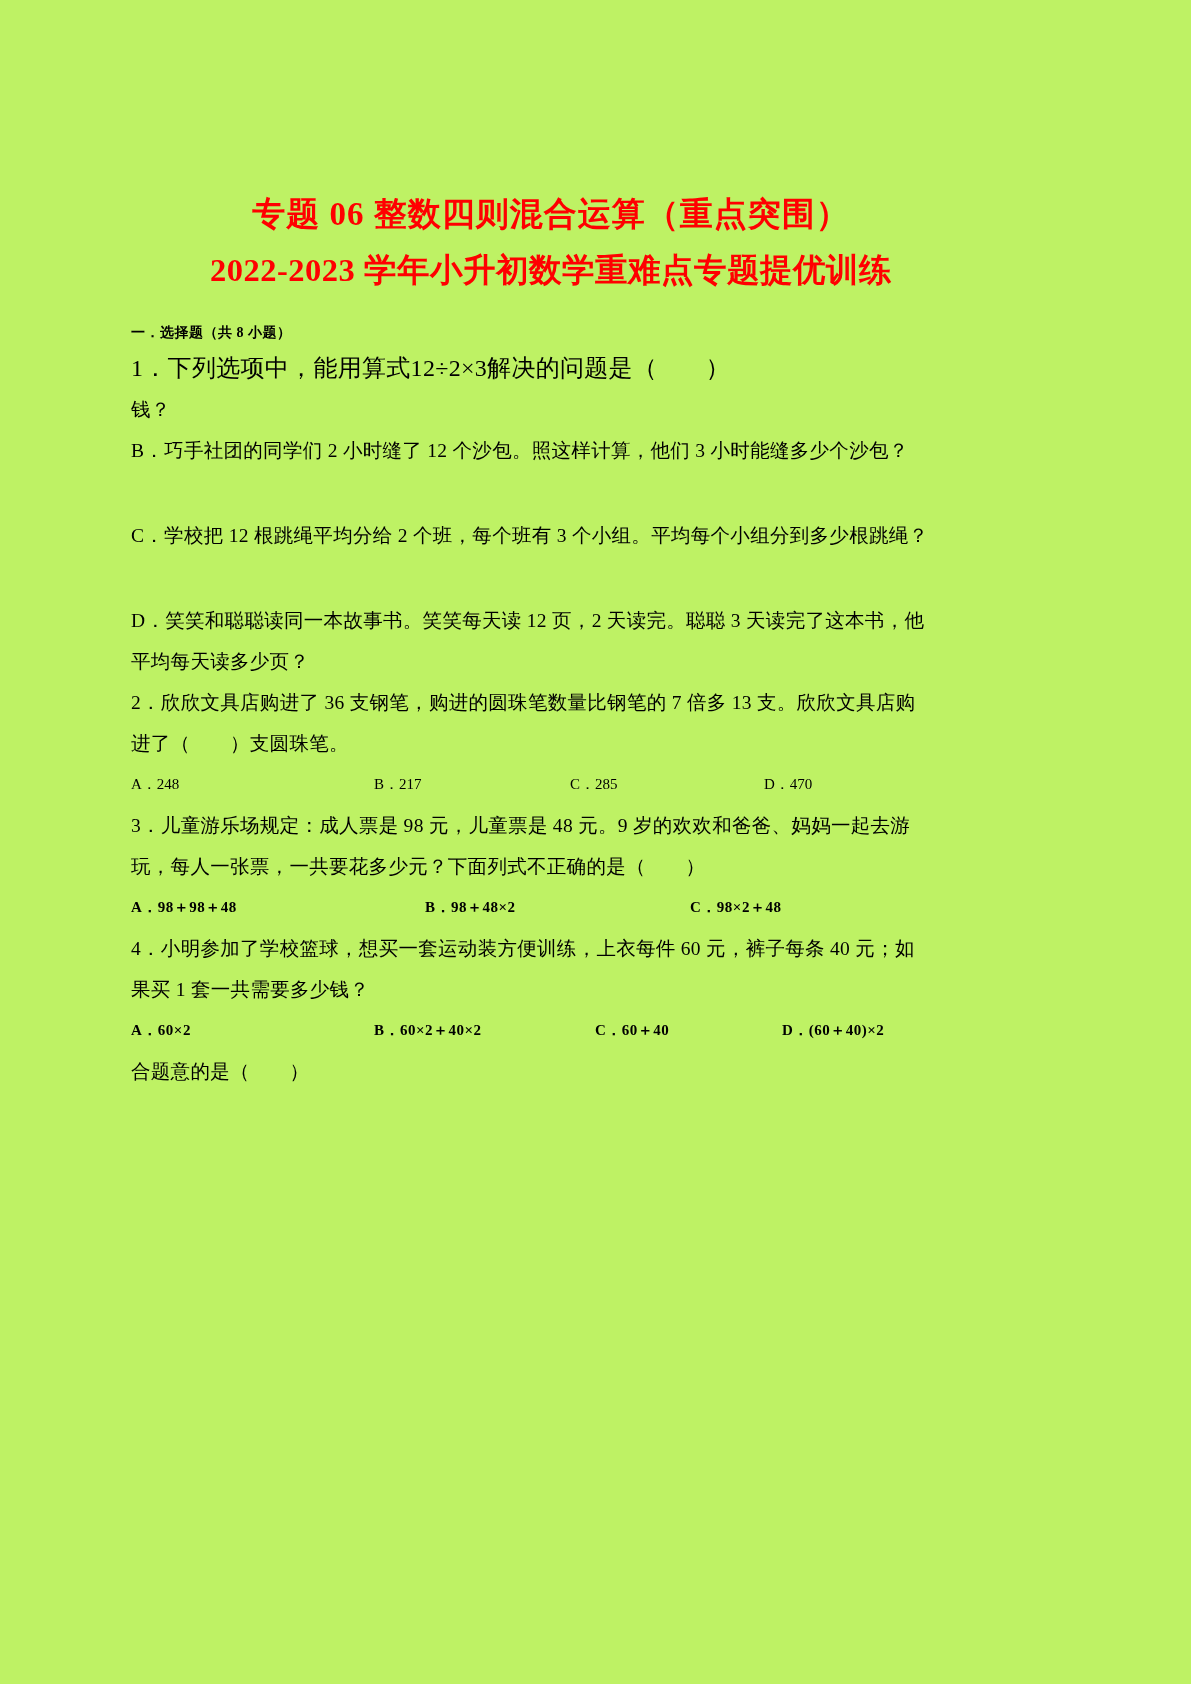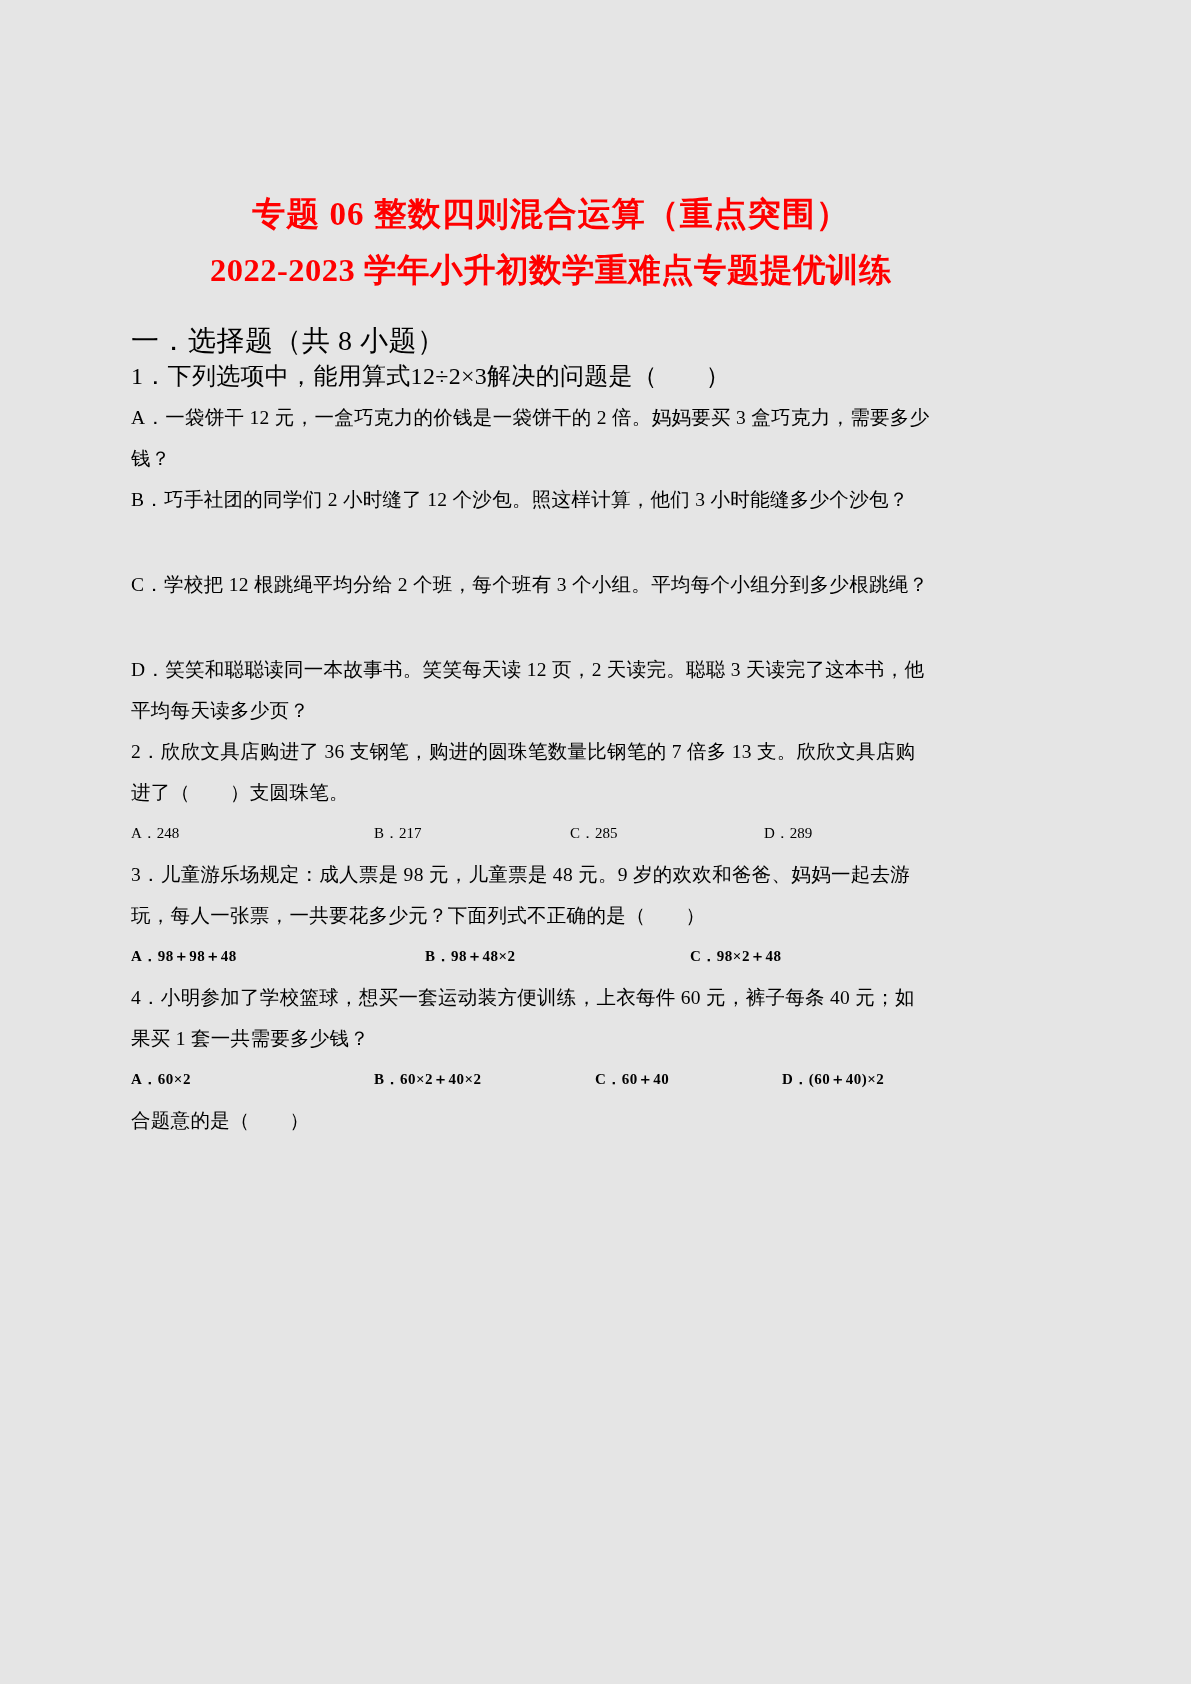--- a/index.html
+++ b/index.html
@@ -12,21 +12,21 @@
     width: 1191px;
     height: 1684px;
     overflow: hidden;
     font-family: "Liberation Serif", "DejaVu Serif", serif;
     color: #000000;
   }
   .page {
     position: relative;
     width: 1191px;
     height: 1684px;
-    background: #e5e5e5;
+    background: #bef264;
     box-sizing: border-box;
     padding: 15px;
   }
   .content {
     position: absolute;
     left: 131px;
     top: 0;
     width: 840px;
   }
 
@@ -44,23 +44,23 @@
     white-space: nowrap;
     font-family: "Liberation Serif", "DejaVu Serif", serif;
   }
   .doc-title.line2 {
     font-size: 32.5px;
     letter-spacing: 0.5px;
   }
 
   
   .section-head {
-    margin-top: 28px;
-    font-weight: normal;
-    font-size: 28px;
+    margin-top: 20px;
+    font-weight: bold;
+    font-size: 14px;
     line-height: 30px;
     letter-spacing: 0.5px;
   }
 
   
   .q-line {
     font-size: 24px;
     line-height: 41px;
     letter-spacing: 0.3px;
     white-space: nowrap;
@@ -108,42 +108,41 @@
 
     <div class="title-block">
       <div class="doc-title line1">专题 06  整数四则混合运算（重点突围）</div>
       <div class="doc-title line2">2022-2023 学年小升初数学重难点专题提优训练</div>
     </div>
 
     <div class="section-head">一．选择题（共 8 小题）</div>
 
     <div class="q-line">1．下列选项中，能用算式12÷2×3解决的问题是（　　）</div>
 
-    <div class="q-para">A．一袋饼干 12 元，一盒巧克力的价钱是一袋饼干的 2 倍。妈妈要买 3 盒巧克力，需要多少</div>
     <div class="q-para">钱？</div>
 
     <div class="q-para">B．巧手社团的同学们 2 小时缝了 12 个沙包。照这样计算，他们 3 小时能缝多少个沙包？</div>
 
     <div class="gap-lg"></div>
 
     <div class="q-para">C．学校把 12 根跳绳平均分给 2 个班，每个班有 3 个小组。平均每个小组分到多少根跳绳？</div>
 
     <div class="gap-lg"></div>
 
     <div class="q-para">D．笑笑和聪聪读同一本故事书。笑笑每天读 12 页，2 天读完。聪聪 3 天读完了这本书，他</div>
     <div class="q-para">平均每天读多少页？</div>
 
     <div class="q-para">2．欣欣文具店购进了 36 支钢笔，购进的圆珠笔数量比钢笔的 7 倍多 13 支。欣欣文具店购</div>
     <div class="q-para">进了（　　）支圆珠笔。</div>
 
     <div class="opt-row num-opts">
       <span class="op">A．248</span>
       <span class="op">B．217</span>
       <span class="op">C．285</span>
-      <span class="op">D．289</span>
+      <span class="op">D．470</span>
     </div>
 
     <div class="q-para">3．儿童游乐场规定：成人票是 98 元，儿童票是 48 元。9 岁的欢欢和爸爸、妈妈一起去游</div>
     <div class="q-para">玩，每人一张票，一共要花多少元？下面列式不正确的是（　　）</div>
 
     <div class="opt-row expr3">
       <span class="op expr">A．98＋98＋48</span>
       <span class="op expr">B．98＋48×2</span>
       <span class="op expr">C．98×2＋48</span>
     </div>

